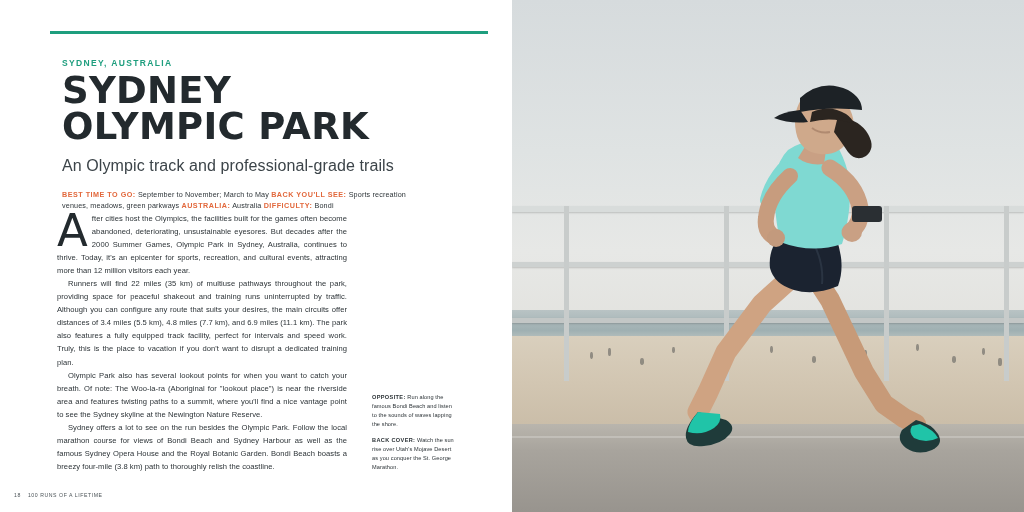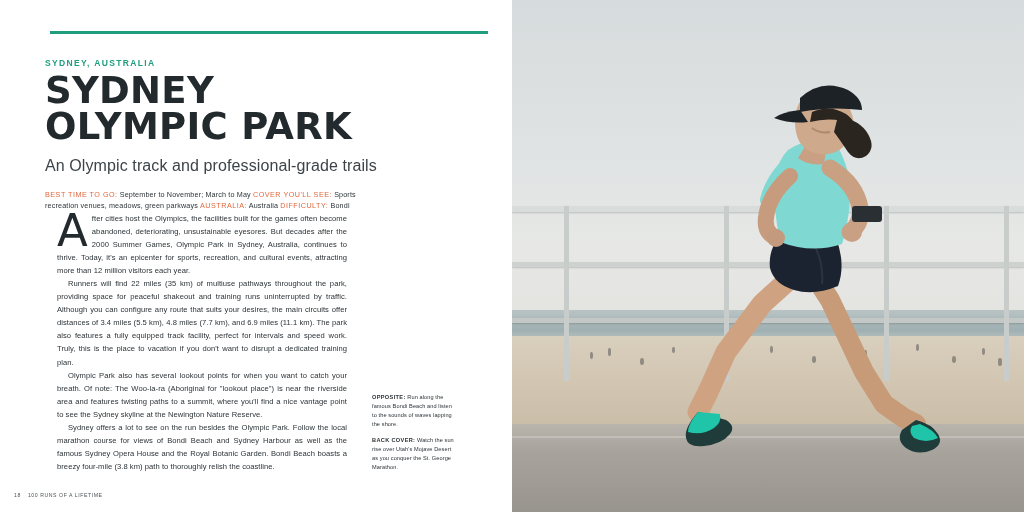--- a/index.html
+++ b/index.html
@@ -30,21 +30,21 @@
   .rule-top {
     position: absolute;
     left: 50px;
     top: 31px;
     width: 438px;
     height: 3px;
     background: #1e9e7e;
   }
   .content {
     position: absolute;
-    left: 45px;
+    left: 62px;
     top: 58px;
     width: 430px;
   }
   .kicker {
     color: #1e9e7e;
     font-size: 8.5px;
     letter-spacing: 1.35px;
     font-weight: bold;
     margin: 0 0 5px 0;
   }
@@ -67,21 +67,21 @@
   .meta {
     margin-top: 14px;
     width: 345px;
     font-size: 7.2px;
     line-height: 1.62;
     color: #2d3438;
     letter-spacing: 0.15px;
   }
   .meta .lbl {
     color: #e2683c;
-    font-weight: normal;
+    font-weight: bold;
     letter-spacing: 0.5px;
   }
   .meta .val {
     color: #2d3438;
   }
   .body-cols {
     position: absolute;
     left: 57px;
     top: 212px;
     width: 290px;
@@ -219,21 +219,21 @@
     <div class="rule-top"></div>
 
     <div class="content">
       <div class="kicker">SYDNEY, AUSTRALIA</div>
       <h1 class="title">SYDNEY OLYMPIC PARK</h1>
       <p class="subtitle">An Olympic track and professional-grade trails</p>
 
       <div class="meta">
         <span class="lbl">BEST TIME TO GO:</span>
         <span class="val">September to November; March to May</span>
-        <span class="lbl">COVER YOU'LL SEE:</span>
+        <span class="lbl">BACK YOU'LL SEE:</span>
         <span class="val">Sports recreation venues, meadows, green parkways</span>
         <span class="lbl">AUSTRALIA:</span>
         <span class="val">Australia</span>
         <span class="lbl">DIFFICULTY:</span>
         <span class="val">Bondi</span>
       </div>
     </div>
 
     <div class="body-cols">
       <p class="first"><span class="dropcap">A</span><span>fter cities host the Olympics, the facilities built for the games often become abandoned, deteriorating, unsustainable eyesores. But decades after the 2000 Summer Games, Olympic Park in Sydney, Australia, continues to thrive. Today, it's an epicenter for sports, recreation, and cultural events, attracting more than 12 million visitors each year.</span></p>

